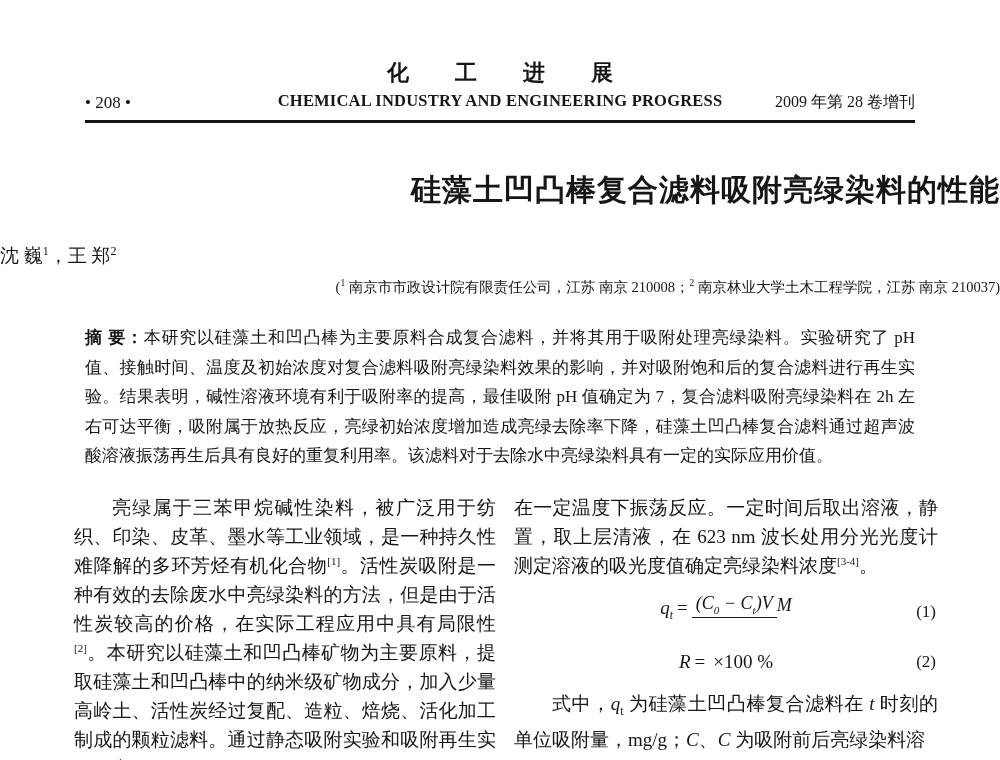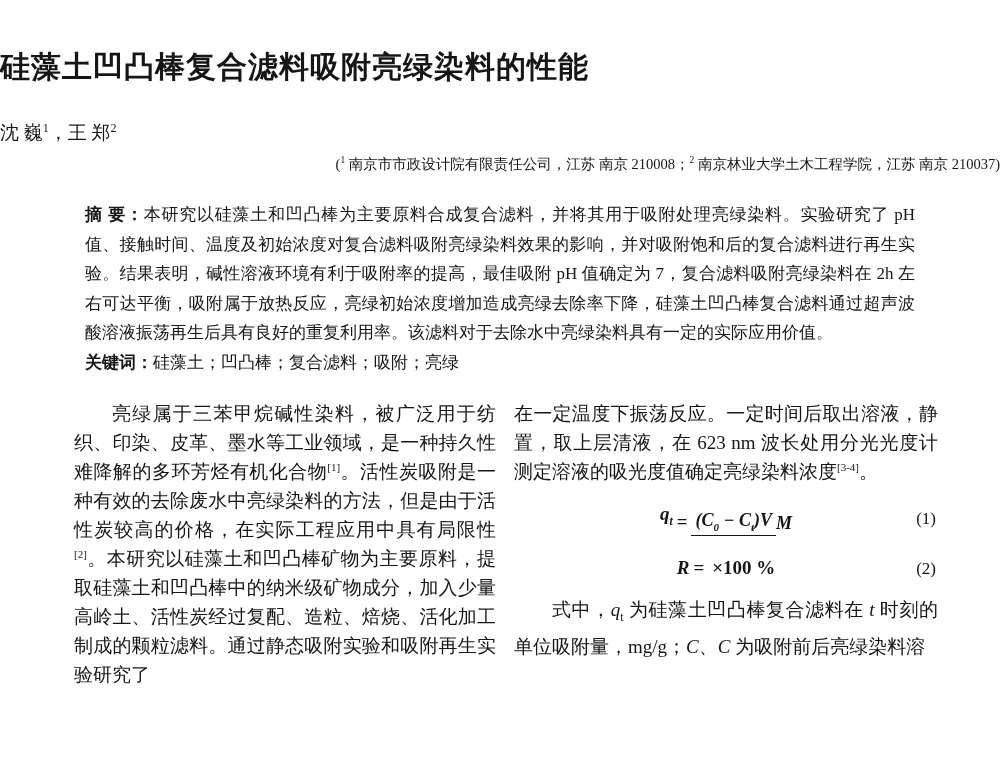--- a/index.html
+++ b/index.html
@@ -24,21 +24,21 @@
   .page-number{position:absolute;left:0;top:2px;font-size:17px;}
   .journal-en{
     display:block;text-align:center;
     font-size:16.5px;font-weight:bold;
     letter-spacing:0.2px;
   }
   .issue-info{position:absolute;right:0;top:1px;font-size:16px;}
   .header-rule{border-bottom:3px solid #141414;margin-top:7px;}
   
   .article-title{
-    margin-top:47px;text-align:left;
+    margin-top:47px;text-align:right;
     font-family:"Liberation Sans","DejaVu Sans",sans-serif;
     font-size:30px;font-weight:bold;letter-spacing:1px;
   }
   .authors{margin-top:32px;font-size:19px;}
   .authors sup{font-size:12px;}
   .affiliation{margin-top:9px;text-align:right;font-size:14.5px;}
   .affiliation sup{font-size:9.5px;}
   
   .abstract-block{margin:26px 85px 0 85px;font-size:17px;line-height:29.5px;text-align:justify;}
   .cn-bold{font-family:"Liberation Sans","DejaVu Sans",sans-serif;font-weight:bold;}
@@ -50,45 +50,53 @@
     font-size:19px;line-height:29px;
     text-align:justify;
   }
   .col-left{width:422px;}
   .col-right{width:424px;}
   .para-indent{text-indent:2em;}
   .ref-sup{font-size:11px;vertical-align:super;line-height:0;}
   
   .equations{margin-top:9px;}
   .eq-row{position:relative;display:flex;align-items:center;justify-content:center;height:45px;margin:5px 0;}
-  .eq-body{display:inline-flex;align-items:flex-end;font-size:19px;font-style:italic;font-weight:bold;}
+  .eq-body{display:inline-flex;align-items:flex-start;font-size:19px;font-style:italic;}
   .eq-rel{padding:0 4px;font-style:normal;}
   .frac{display:inline-flex;flex-direction:row;align-items:center;line-height:1.15;font-size:18px;}
   .frac .num{padding:0 4px 1px 4px;border-bottom:1.5px solid #141414;}
   .frac .den{padding-top:1px;}
   .eq-suffix{font-style:normal;padding-left:4px;}
   .eq-no{position:absolute;right:2px;top:50%;transform:translateY(-50%);font-size:17px;font-style:normal;}
   sub{font-size:0.62em;}
   i{font-family:"Liberation Serif","DejaVu Serif",serif;}
 </style>
 </head>
 <body>
 
 <div class="page">
 
+  <div class="header">
+    <div class="journal-cn">化工进展</div>
+    <div class="header-row">
+      <span class="page-number">• 208 •</span>
+      <span class="journal-en">CHEMICAL INDUSTRY AND ENGINEERING PROGRESS</span>
+      <span class="issue-info">2009 年第 28 卷增刊</span>
+    </div>
+    <div class="header-rule"></div>
+  </div>
 
   <div class="article-title">硅藻土凹凸棒复合滤料吸附亮绿染料的性能</div>
 
   <div class="authors"><span>沈  巍</span><sup>1</sup><span>，</span><span>王  郑</span><sup>2</sup></div>
 
   <div class="affiliation"><span>(</span><sup>1</sup><span> 南京市市政设计院有限责任公司，江苏 南京 210008；</span><sup>2</sup><span> 南京林业大学土木工程学院，江苏 南京 210037)</span></div>
 
   <div class="abstract-block"><span class="cn-bold">摘  要：</span><span>本研究以硅藻土和凹凸棒为主要原料合成复合滤料，并将其用于吸附处理亮绿染料。实验研究了 pH 值、接触时间、温度及初始浓度对复合滤料吸附亮绿染料效果的影响，并对吸附饱和后的复合滤料进行再生实验。结果表明，碱性溶液环境有利于吸附率的提高，最佳吸附 pH 值确定为 7，复合滤料吸附亮绿染料在 2h 左右可达平衡，吸附属于放热反应，亮绿初始浓度增加造成亮绿去除率下降，硅藻土凹凸棒复合滤料通过超声波酸溶液振荡再生后具有良好的重复利用率。该滤料对于去除水中亮绿染料具有一定的实际应用价值。</span></div>
 
-  <div class="keywords-line"><span class="cn-bold">关键词：</span><span>硅藻土；凹凸棒；复合滤料；吸附；亮绿</span></div>
 
   <div class="columns">
 
     <div class="col-left">
       <div class="para-indent"><span>亮绿属于三苯甲烷碱性染料，被广泛用于纺织、印染、皮革、墨水等工业领域，是一种持久性难降解的多环芳烃有机化合物</span><span class="ref-sup">[1]</span><span>。活性炭吸附是一种有效的去除废水中亮绿染料的方法，但是由于活性炭较高的价格，在实际工程应用中具有局限性</span><span class="ref-sup">[2]</span><span>。本研究以硅藻土和凹凸棒矿物为主要原料，提取硅藻土和凹凸棒中的纳米级矿物成分，加入少量高岭土、活性炭经过复配、造粒、焙烧、活化加工制成的颗粒滤料。通过静态吸附实验和吸附再生实验研究了</span></div>
     </div>
 
     <div class="col-right">
       <div><span>在一定温度下振荡反应。一定时间后取出溶液，静置，取上层清液，在 623 nm 波长处用分光光度计测定溶液的吸光度值确定亮绿染料浓度</span><span class="ref-sup">[3-4]</span><span>。</span></div>
 

